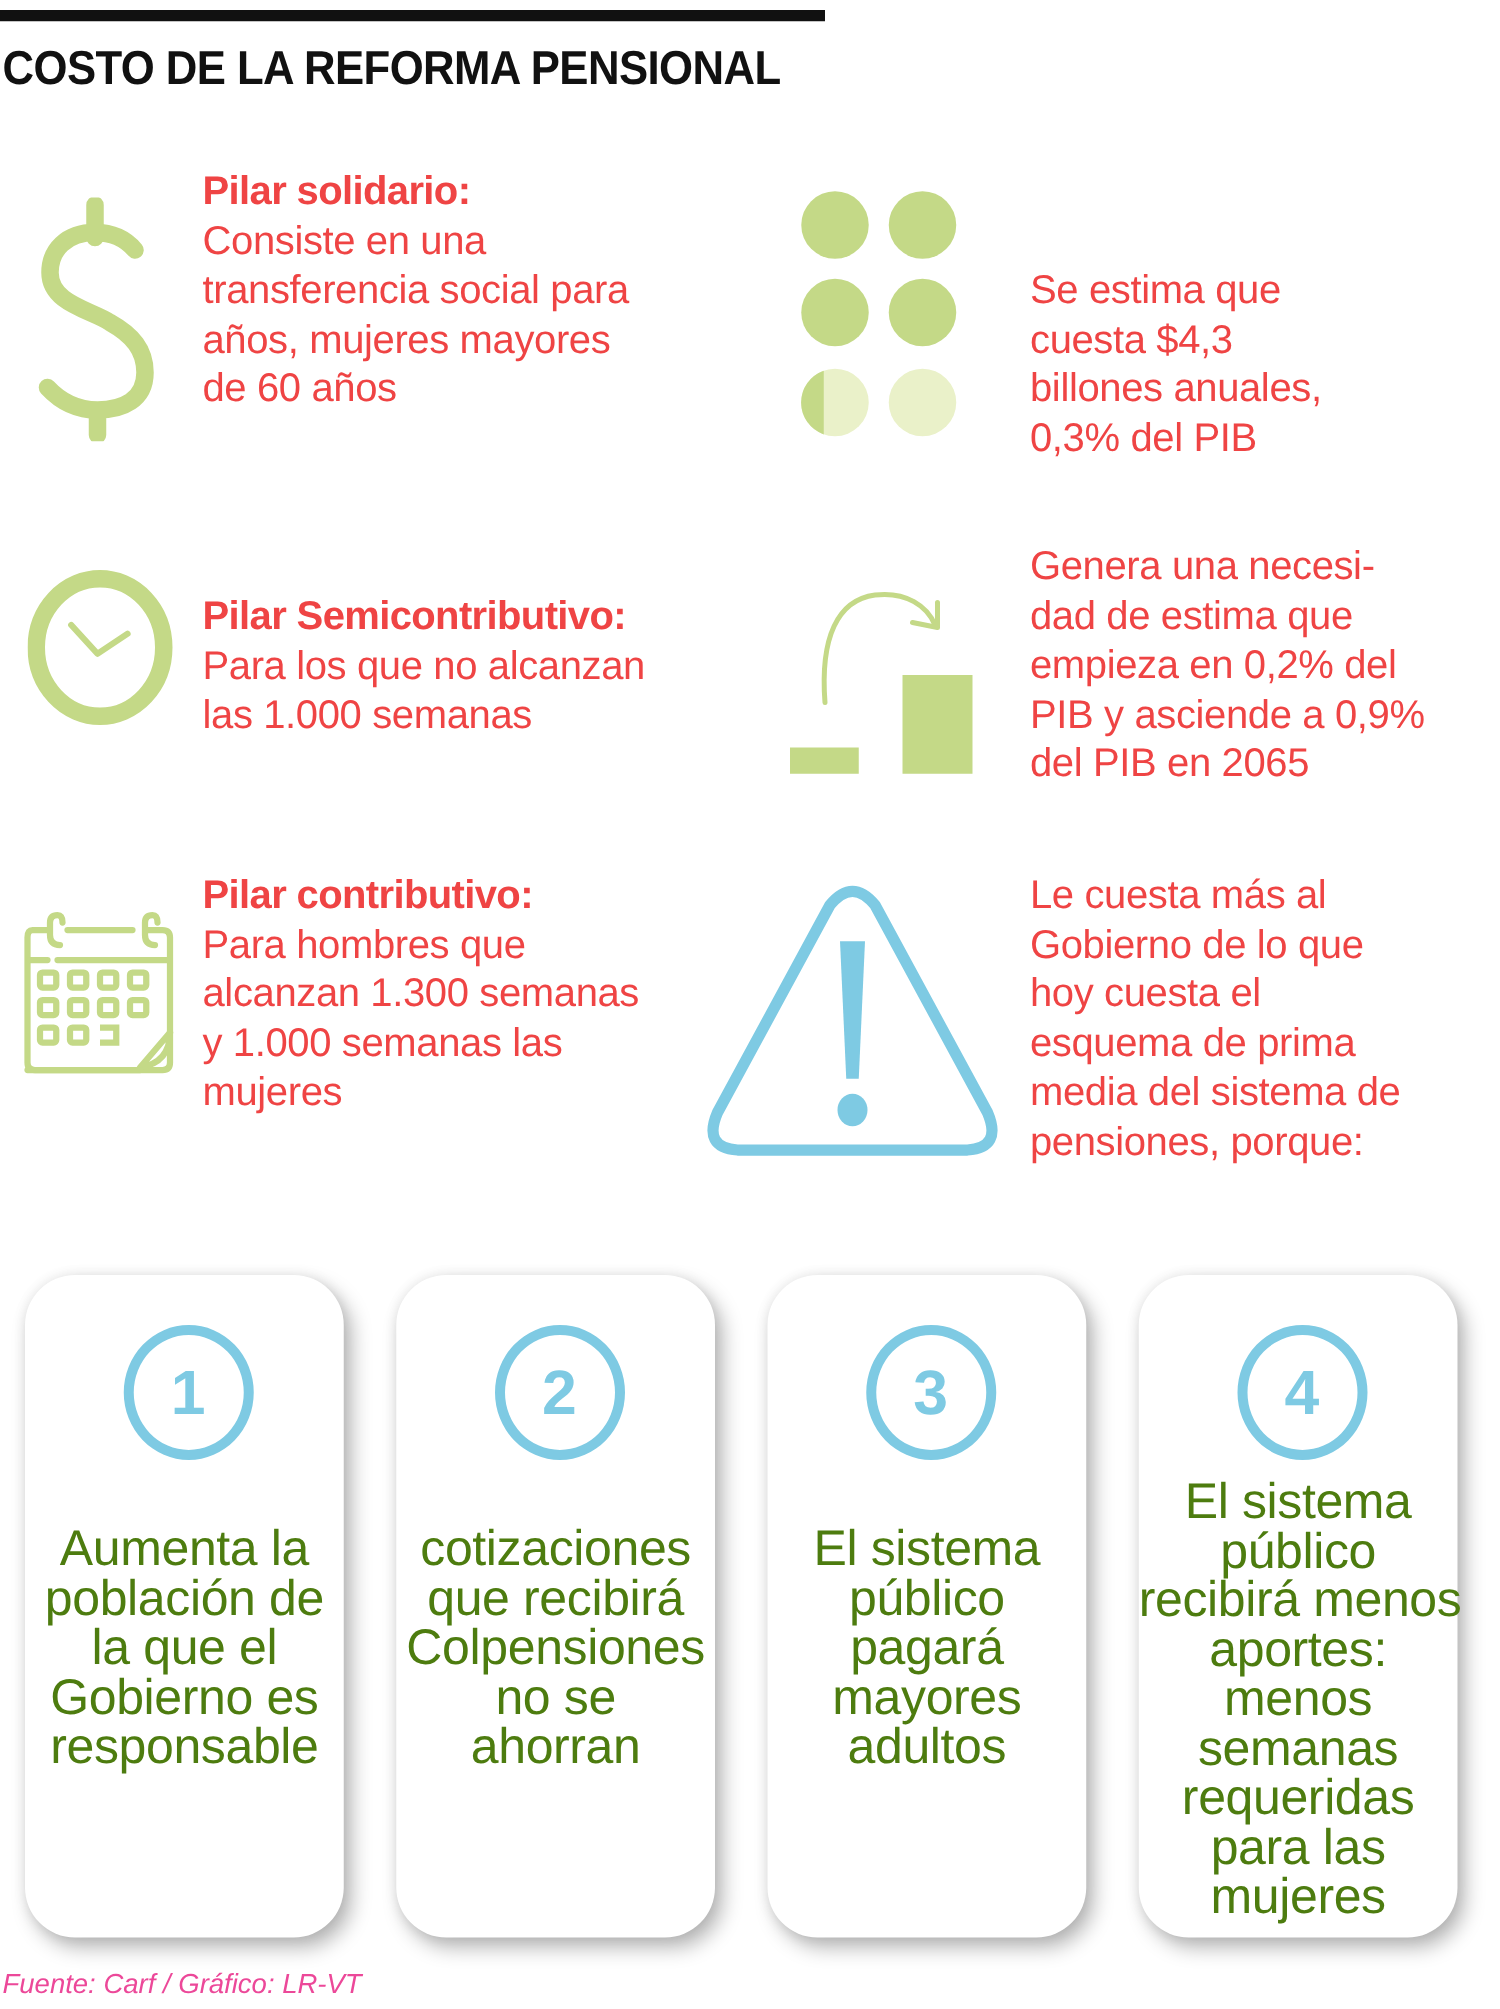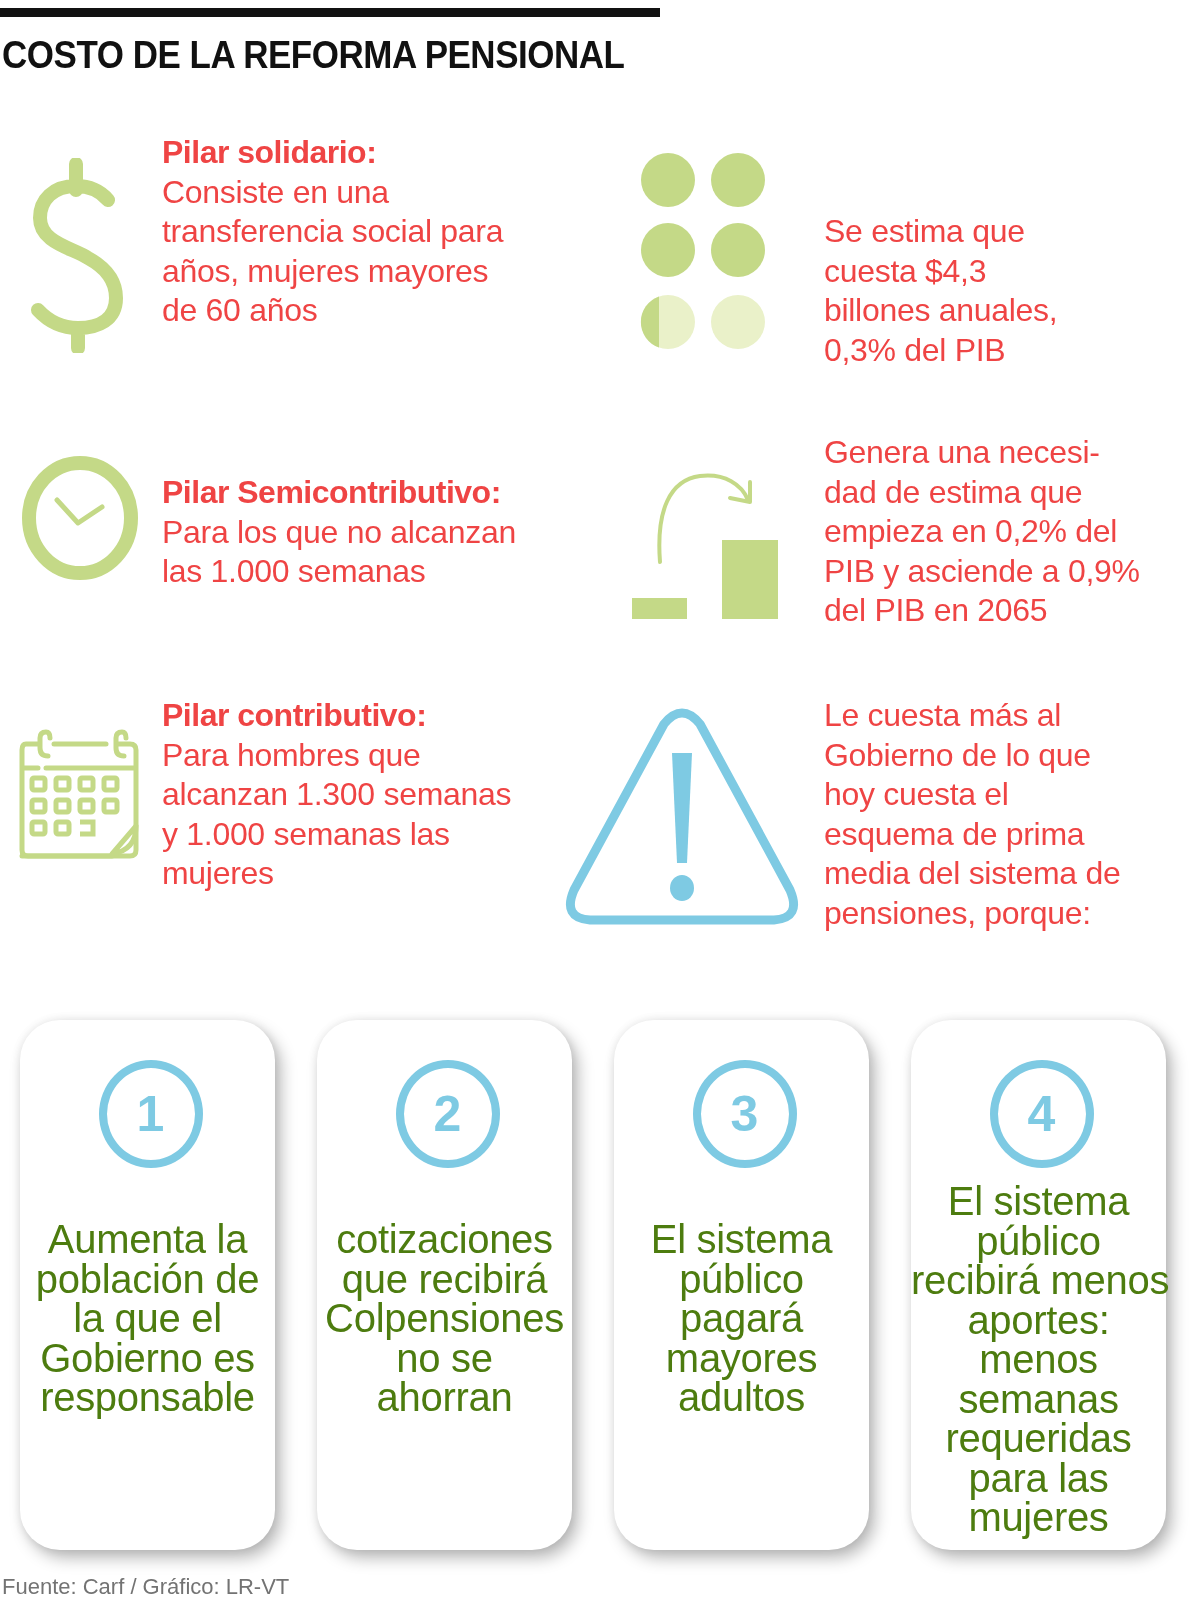--- a/index.html
+++ b/index.html
@@ -14,21 +14,21 @@
   .block-text .line { display:block; white-space:nowrap; }
   .icon { position:absolute; }
   .card { position:absolute; top:1020px; width:255px; height:530px; background:#fff;
           border-radius:40px; box-shadow: 6px 8px 16px rgba(0,0,0,0.28), 0 0 10px rgba(0,0,0,0.08); }
   .card .num { position:absolute; left:50%; top:40px; width:88px; height:92px; margin-left:-49px;
                border:8px solid #7ecae3; border-radius:50%; color:#7ecae3;
                font-size:50px; font-weight:bold; text-align:center; line-height:92px; }
   .card .ctext { position:absolute; left:0; right:0; text-align:center; font-size:40px;
                  line-height:39.5px; font-weight:300; color:#4d7c0f; letter-spacing:-0.3px; }
   .card .ctext span { display:block; white-space:nowrap; }
-  .footer { position:absolute; left:2px; top:1574px; font-size:22px; color:#737373; font-weight:300; }
+  .footer { position:absolute; left:2px; top:1574px; font-size:22px; color:#ec4899; font-weight:300;font-style:italic; }
 </style>
 </head>
 <body>
 
 <div class="topbar"></div>
 <div class="title">COSTO DE LA REFORMA PENSIONAL</div>
 
 <svg class="icon" style="left:28px;top:158px" width="100" height="195" viewBox="0 0 100 195">
   <path d="M48 6 V32 M80 42 C 70 30, 58 28, 48 28 C 25 28, 12 42, 12 60 C 12 85, 45 90, 60 100 C 78 110, 88 122, 88 140 C 88 162, 70 170, 50 170 C 35 170, 22 165, 10 152 M50 170 V190" fill="none" stroke="#c4d987" stroke-width="14" stroke-linecap="round" stroke-linejoin="round"></path>
 </svg>

